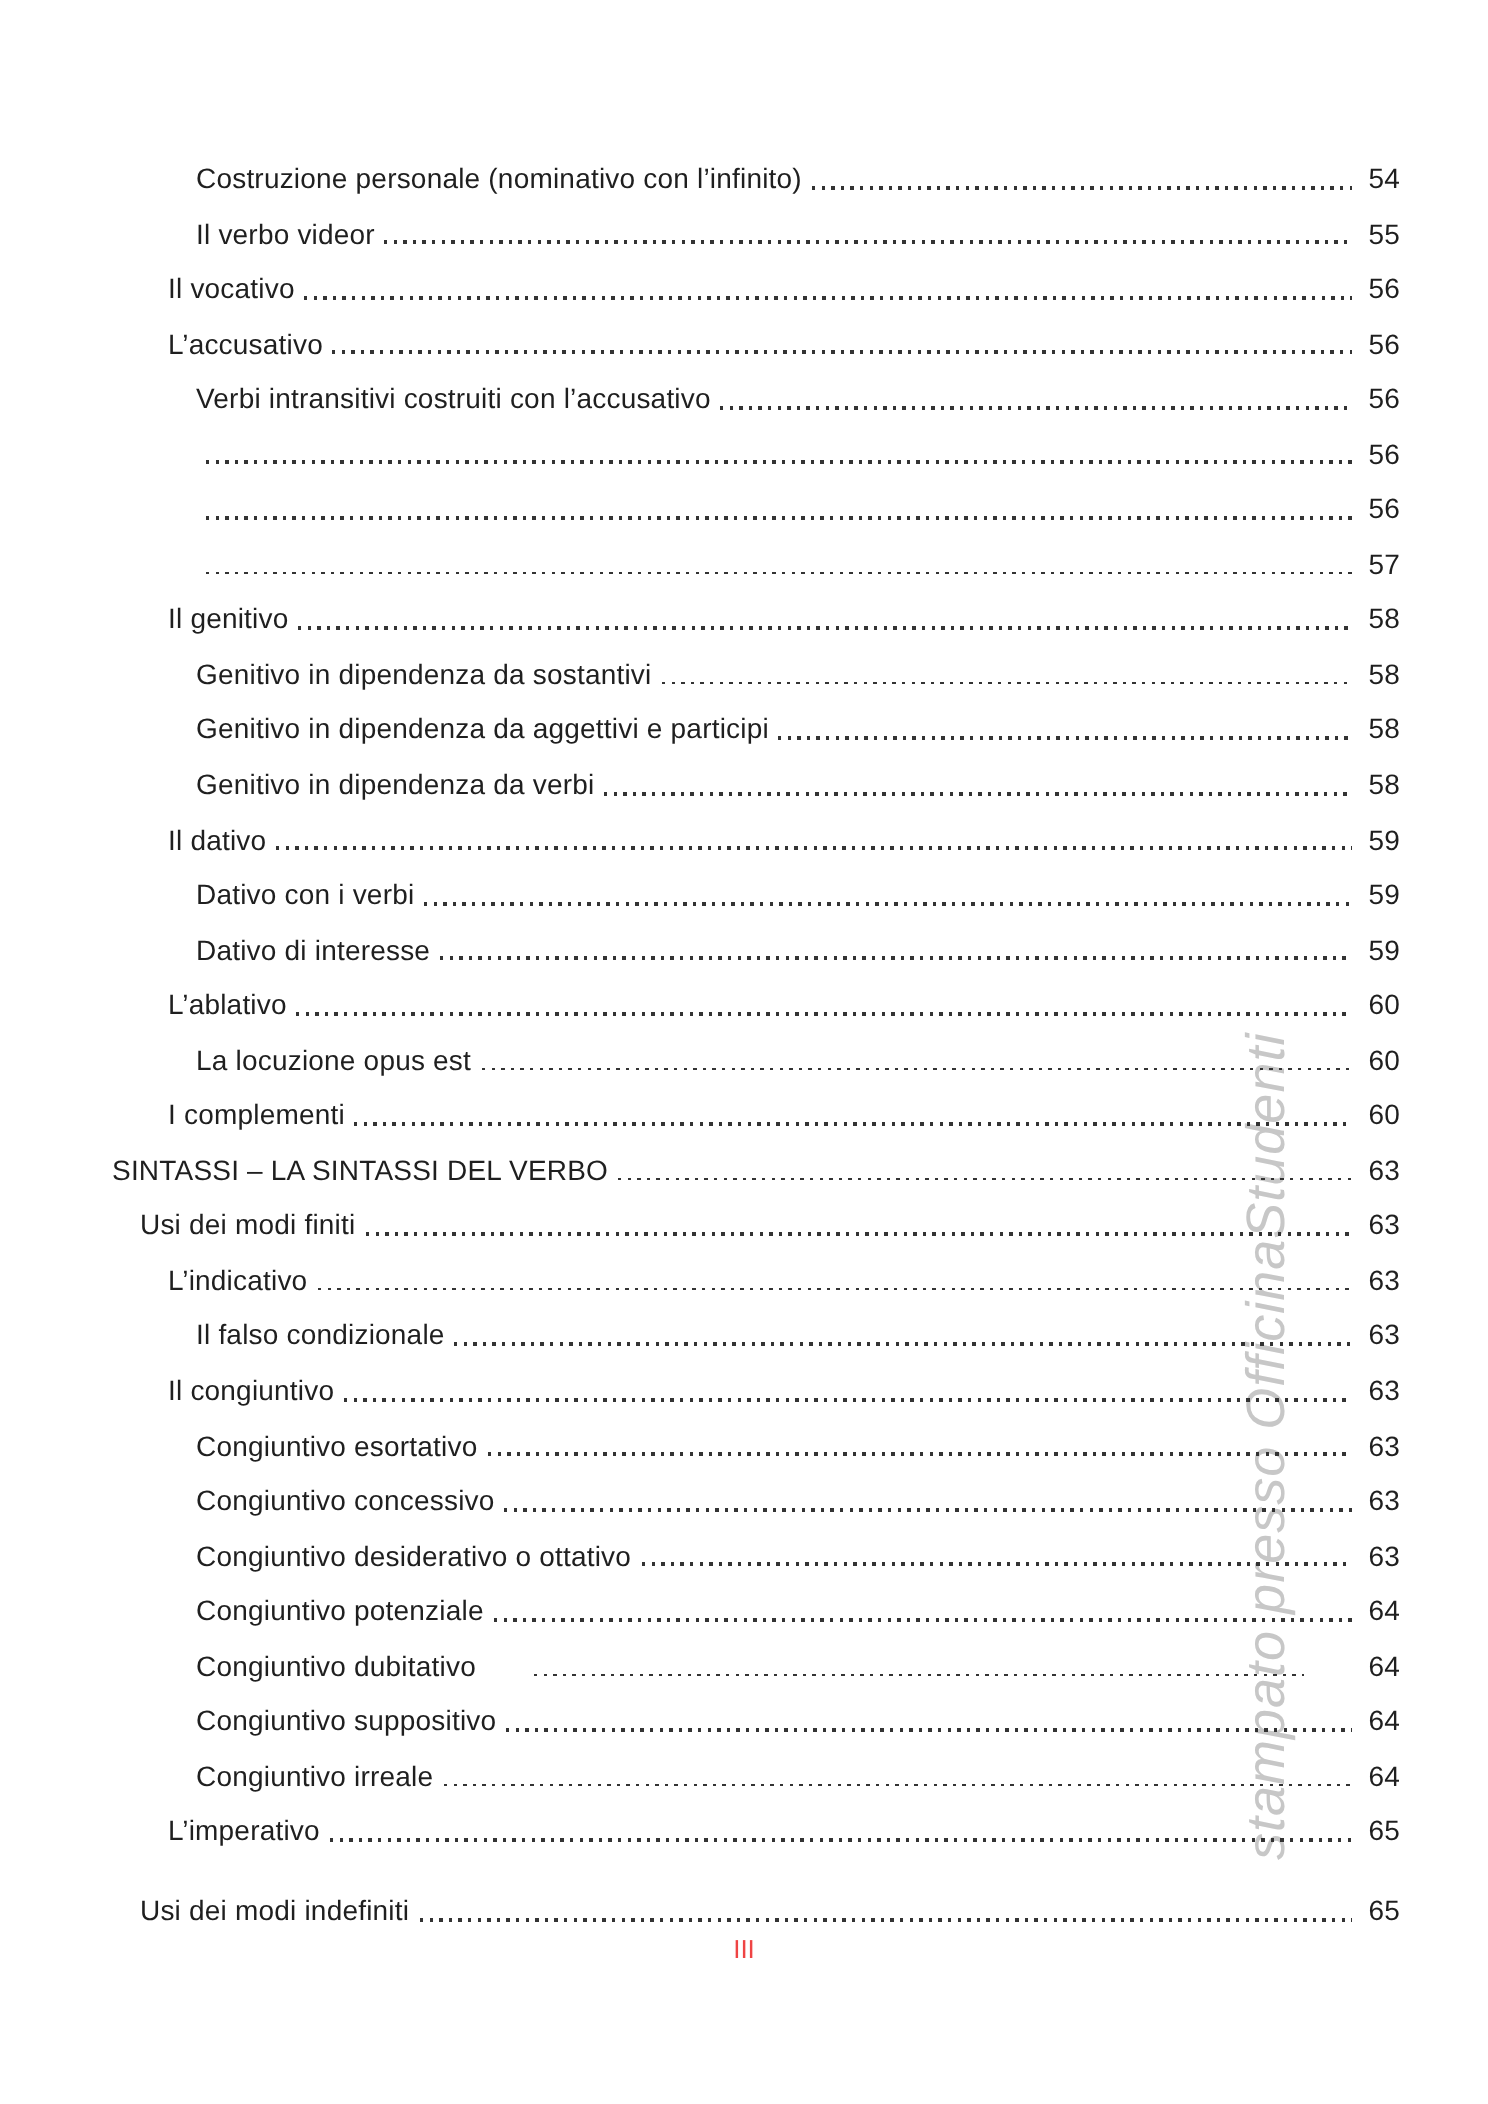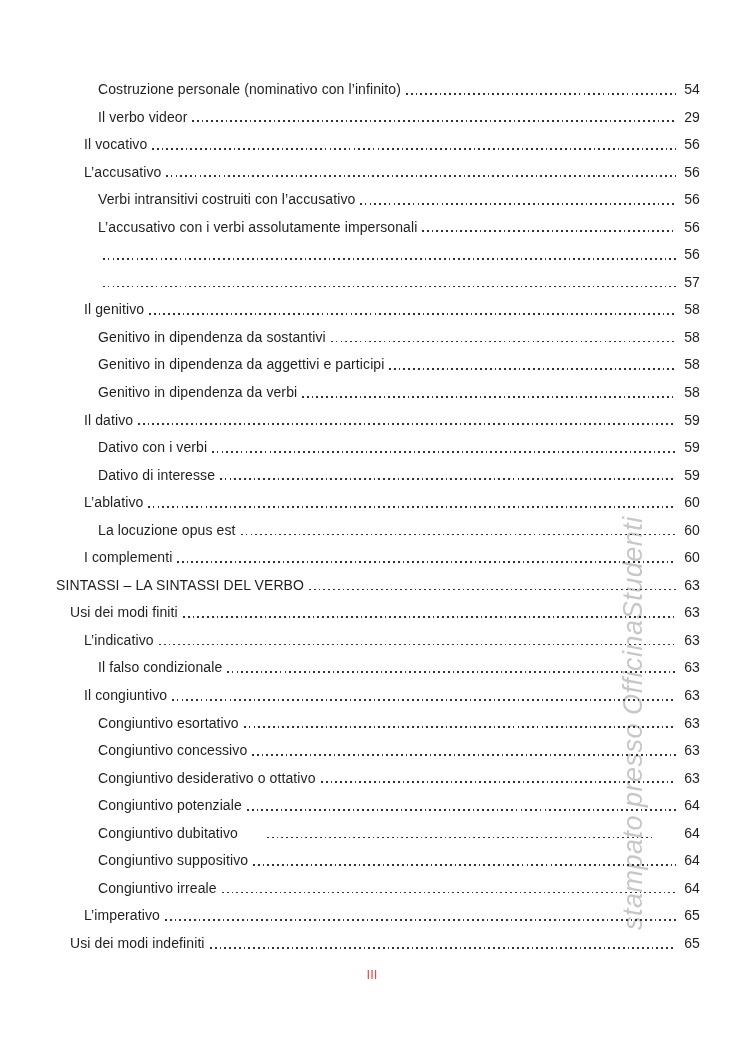--- a/index.html
+++ b/index.html
@@ -93,21 +93,21 @@
   <div class="toc">
   <div class="row" style="padding-left: 42px;">
     <span class="label">Costruzione personale (nominativo con l’infinito)</span>
     <span class="dots"></span>
     <span class="pageno">54</span>
   </div>
 
   <div class="row" style="padding-left: 42px;">
     <span class="label">Il verbo videor</span>
     <span class="dots"></span>
-    <span class="pageno">29</span>
+    <span class="pageno">55</span>
   </div>
 
   <div class="row" style="padding-left: 28px;">
     <span class="label">Il vocativo</span>
     <span class="dots"></span>
     <span class="pageno">56</span>
   </div>
 
   <div class="row" style="padding-left: 28px;">
     <span class="label">L’accusativo</span>
@@ -115,21 +115,20 @@
     <span class="pageno">56</span>
   </div>
 
   <div class="row" style="padding-left: 42px;">
     <span class="label">Verbi intransitivi costruiti con l’accusativo</span>
     <span class="dots"></span>
     <span class="pageno">56</span>
   </div>
 
   <div class="row" style="padding-left: 42px;">
-    <span class="label">L’accusativo con i verbi assolutamente impersonali</span>
     <span class="dots"></span>
     <span class="pageno">56</span>
   </div>
 
   <div class="row" style="padding-left: 42px;">
     <span class="dots"></span>
     <span class="pageno">56</span>
   </div>
 
   <div class="row" style="padding-left: 42px;">
@@ -268,21 +267,21 @@
     <span class="dots"></span>
     <span class="pageno">64</span>
   </div>
 
   <div class="row" style="padding-left: 28px;">
     <span class="label">L’imperativo</span>
     <span class="dots"></span>
     <span class="pageno">65</span>
   </div>
 
-  <div class="row" style="padding-left: 14px;">
+  <div class="row" style="padding-left: 14px; margin-top: 12px;">
     <span class="label">Usi dei modi indefiniti</span>
     <span class="dots"></span>
     <span class="pageno">65</span>
   </div>
 </div>
 
   <div class="footer">III</div>
 </div>
 
 </body></html>

